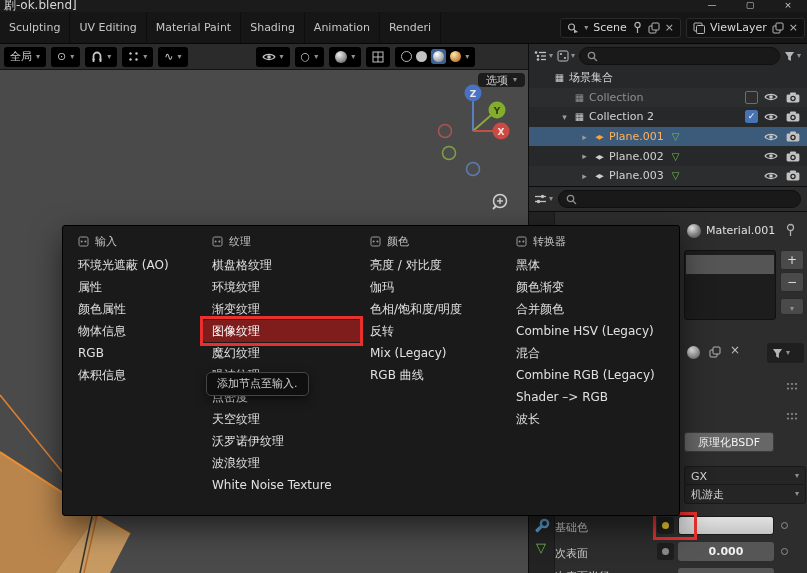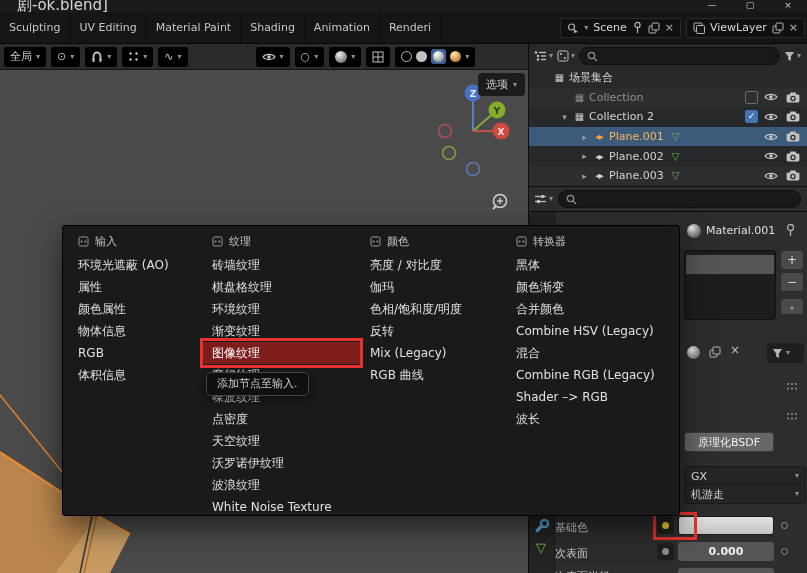--- a/index.html
+++ b/index.html
@@ -5,21 +5,21 @@
   html,body{margin:0;padding:0;background:#000;}
   *{box-sizing:border-box;user-select:none;}
   #app{position:relative;width:807px;height:573px;overflow:hidden;background:#4a4a4a;
        font-family:"DejaVu Sans","Liberation Sans",sans-serif;color:#d0d0d0;}
   .caret{font-size:8px;color:#909090;line-height:1;}
   .flex-sp{flex:1;}
 
   
   .titlebar{position:absolute;left:0;top:0;width:807px;height:12px;background:#1b1b1b;
             display:flex;align-items:flex-start;overflow:hidden;z-index:6;}
-  .tb-title{font-size:15px;color:#d8d8d8;padding-left:17px;line-height:11px;white-space:nowrap;}
+  .tb-title{font-size:12px;color:#d8d8d8;padding-left:4px;line-height:11px;white-space:nowrap;}
   .tb-controls{margin-left:auto;display:flex;}
   .tb-btn{width:38px;text-align:center;font-size:9px;color:#cfcfcf;line-height:11px;}
 
   
   .topbar{position:absolute;left:0;top:12px;width:807px;height:32px;background:#161616;
           display:flex;align-items:center;border-bottom:1px solid #070707;z-index:5;}
   .tabs{display:flex;height:100%;align-items:stretch;overflow:hidden;}
   .tab{display:flex;align-items:center;padding:0 9px;font-size:11px;color:#c6c6c6;
        border-right:1px solid rgba(0,0,0,.35);white-space:nowrap;}
   .top-widgets{margin-left:auto;display:flex;gap:5px;align-items:center;padding-right:2px;}
@@ -41,21 +41,21 @@
   .mdot-wrap{background:#3d6396;border-radius:3px;padding:2px;display:flex;}
   .mdot.mat{background:radial-gradient(circle at 35% 30%,#ffffff,#9a9a9a 75%);}
   .ball-ic{width:12px;height:12px;border-radius:50%;background:radial-gradient(circle at 35% 30%,#eee,#777 75%);}
   .g-pivot,.g-prop,.g-gizmo{font-size:11px;color:#c5c5c5;line-height:1;}
 
   
   .viewport{position:absolute;left:0;top:70px;width:528px;height:503px;background:#4a4a4a;overflow:hidden;}
   .scene-svg{position:absolute;left:0;top:0;}
   .gizmo-svg{position:absolute;left:433px;top:10px;}
   .zoom-svg{position:absolute;left:489px;top:121px;}
-  .opts{position:absolute;right:3px;top:3px;height:23px;background:rgba(24,24,24,.92);border-radius:4px;
+  .opts{position:absolute;right:3px;top:3px;height:14px;background:rgba(24,24,24,.92);border-radius:4px;
         display:flex;align-items:center;gap:5px;padding:0 8px;font-size:11px;color:#d5d5d5;z-index:5;}
 
   
   .right-col{position:absolute;left:528px;top:44px;width:279px;height:529px;background:#27282a;
              border-left:1px solid #0d0d0d;z-index:4;}
   .ol-header{height:24px;display:flex;align-items:center;gap:4px;padding:0 6px 0 5px;}
   .mini-ic{display:flex;align-items:center;gap:2px;color:#bdbdbd;}
   .ol-search{flex:1;height:18px;background:#191919;border-radius:9px;display:flex;align-items:center;
              gap:4px;padding:0 7px;border:1px solid #101010;}
   .ol-search input{flex:1;background:transparent;border:none;outline:none;color:#ddd;font-size:11px;
@@ -618,23 +618,20 @@
     <div class="menu-col-header">
       <svg width="11" height="11" viewBox="0 0 11 11">
               <rect x="1" y="1" width="9" height="9" rx="1.5" fill="none" stroke="#9a9a9a"></rect>
               <circle cx="3.6" cy="5.5" r="1" fill="#9a9a9a"></circle>
               <circle cx="7.4" cy="5.5" r="1" fill="#9a9a9a"></circle>
             </svg>
       <span class="cat-label">纹理</span>
     </div>
     <div class="menu-items">
             <div class="menu-item">
-    <span class="mi-label">砖墙纹理</span>
-  </div>
-            <div class="menu-item">
     <span class="mi-label">棋盘格纹理</span>
   </div>
             <div class="menu-item">
     <span class="mi-label">环境纹理</span>
   </div>
             <div class="menu-item">
     <span class="mi-label">渐变纹理</span>
   </div>
             <div class="menu-item hl">
     <span class="mi-label">图像纹理</span>

